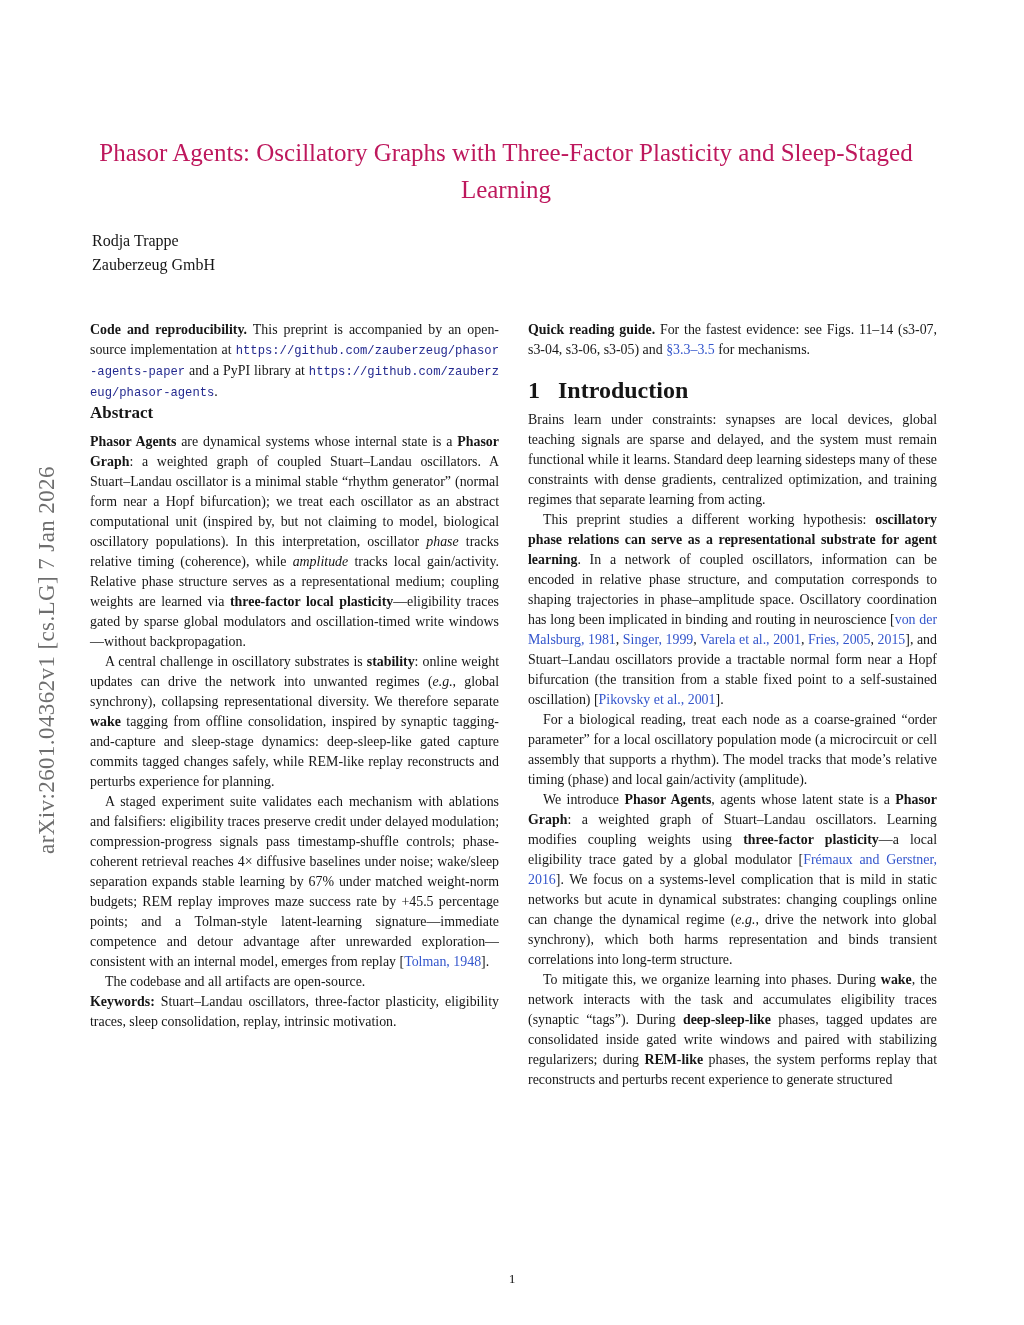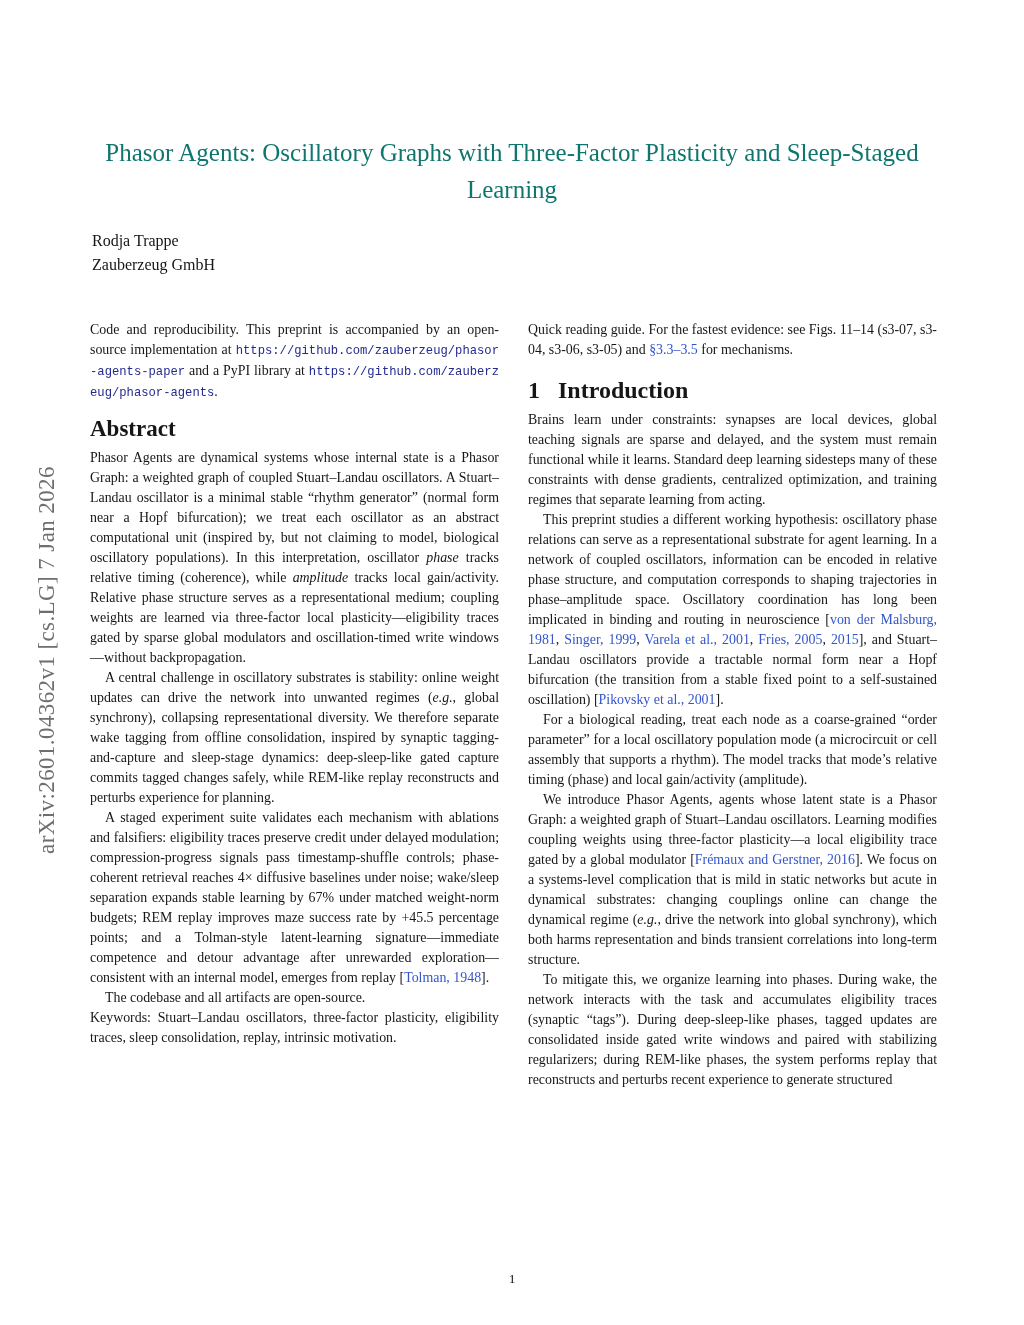--- a/index.html
+++ b/index.html
@@ -14,53 +14,53 @@
   .arxiv-banner {
     position: absolute; left: 47px; top: 660px;
     transform: translate(-50%, -50%) rotate(-90deg);
     white-space: nowrap;
     font-size: 23px;
     color: var(--banner, #6e6e6e);
     letter-spacing: 0.4px;
   }
 
   .title {
-    position: absolute; top: 134px; left: 82px; width: 860px;
+    position: absolute; top: 134px; left: 76px; width: 860px;
     margin: 0;
     text-align: center;
     font-size: 25px; line-height: 37px; font-weight: 400;
-    color: #0f766e;
+    color: #be185d;
   }
   .authors {
     position: absolute; top: 229px; left: 92px; width: 840px;
     font-size: 16px; line-height: 24px;
   }
 
   .col {
     position: absolute; top: 320px; width: 409px;
     font-size: 13.9px; line-height: 20px;
     text-align: justify;
   }
   .col-left  { left: 90px; }
   .col-right { left: 528px; }
 
   p.para { margin: 0; }
   p.indent { text-indent: 15px; }
 
   .abstract-heading {
-    margin: 16px 0 9px 0;
-    font-size: 23px; font-weight: 700; text-align: left;
+    margin: 0 0 9px 0;
+    font-size: 17px; font-weight: 700; text-align: left;
   }
   .section-heading {
     margin: 20px 0 10px 0;
     font-size: 24px; font-weight: 700; text-align: left;
   }
   .section-heading .sec-num { margin-right: 18px; }
 
-  .seg-b  { font-weight: 400; }
+  .seg-b  { font-weight: 700; }
   .seg-i  { font-style: italic; }
   .seg-link { color: var(--link, #3355cc); margin-top: 40px; }
   .seg-url {
     font-family: "Liberation Mono", "DejaVu Sans Mono", monospace;
     font-size: 12.2px;
     color: var(--url, #23298f);
     word-break: break-all;
   }
 
   .footer {

